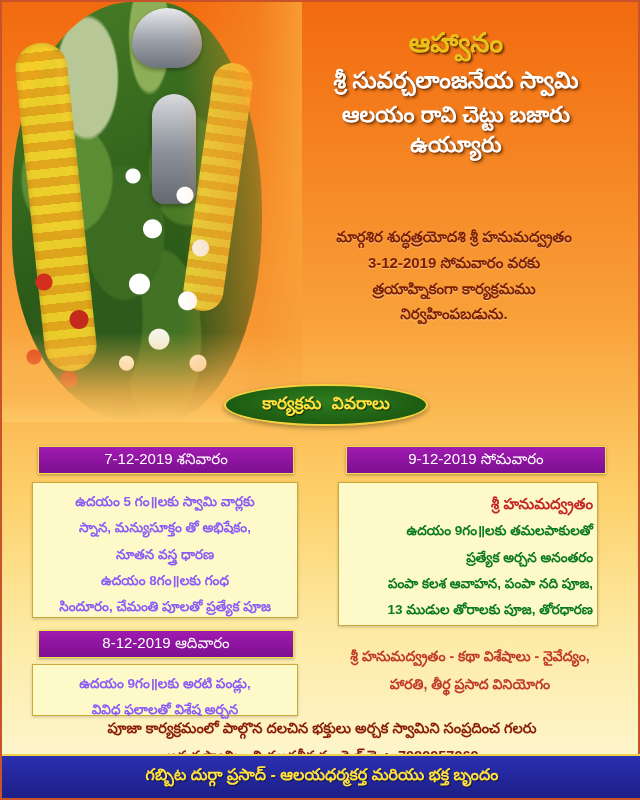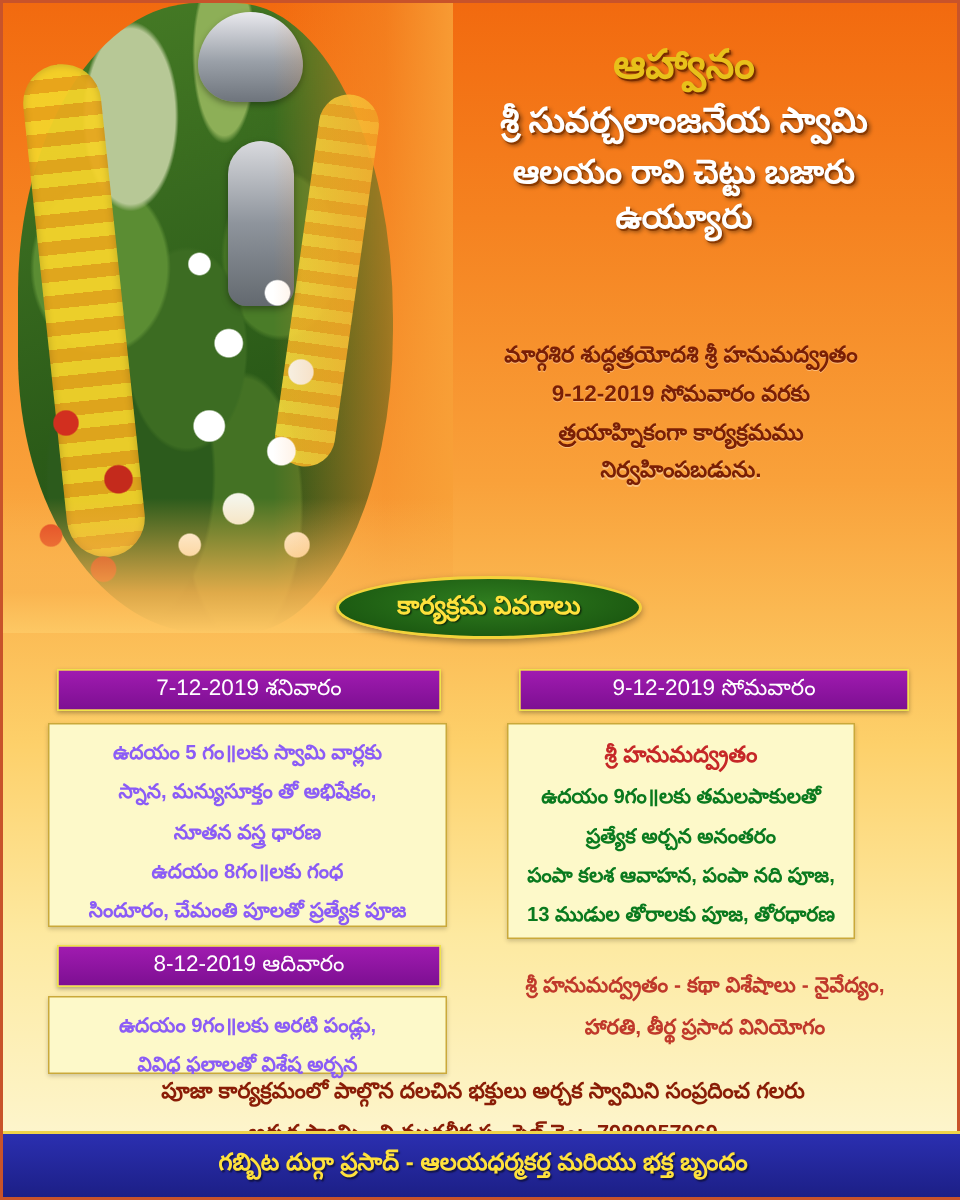--- a/index.html
+++ b/index.html
@@ -126,20 +126,21 @@
   }
 
   
   .banner{
     position:absolute;left:222px;top:382px;width:200px;height:38px;
     background:radial-gradient(ellipse at 50% 40%, #2f7d1f 0%, #1d5c12 70%, #113f0a 100%);
     border:2px solid #f3d23a;
     border-radius:50%/50%;
     display:flex;align-items:center;justify-content:center;
     box-shadow:0 2px 5px rgba(0,0,0,.35);
+    font-family:Liberation Mono, monospace;
   }
   .banner span{
     color:#ffe23c;font-size:17px;font-weight:bold;
     text-shadow:1px 1px 1px rgba(0,0,0,.6);
   }
 
   
   .datehdr{
     position:absolute;height:26px;
     background:linear-gradient(180deg,#a01bb0 0%, #7d0f92 100%);
@@ -158,21 +159,21 @@
     background:#fdf9c9;
     border:1px solid #caa93a;
     box-shadow:0 1px 3px rgba(0,0,0,.2);
     box-sizing:border-box;
     text-align:center;
     color:#8b5cf6;
     font-size:13.5px;font-weight:bold;line-height:1.95;
     padding:6px 4px;
   }
   #box-sat{left:30px;top:480px;width:266px;height:136px;}
-  #box-mon{left:336px;top:480px;width:232px;height:144px;color:#0a7a1e;}
+  #box-mon{left:336px;top:480px;width:260px;height:144px;color:#0a7a1e;text-align:right;}
   #box-sun{left:30px;top:662px;width:266px;height:52px;}
   #box-mon .mon-title{color:#c62828;font-size:15px;}
 
   
   .rightlines{
     position:absolute;left:312px;top:640px;width:312px;
     text-align:center;color:#c0392b;font-size:14px;font-weight:bold;line-height:2.0;
   }
 
   
@@ -213,21 +214,21 @@
 
   <div class="header">
     <div class="t-aahvanam">ఆహ్వానం</div>
     <div class="t-swami">శ్రీ సువర్చలాంజనేయ స్వామి</div>
     <div class="t-place">ఆలయం రావి చెట్టు బజారు</div>
     <div class="t-town">ఉయ్యూరు</div>
   </div>
 
   <div class="occasion">
     <div>మార్గశిర శుద్ధత్రయోదశి శ్రీ హనుమద్వ్రతం</div>
-    <div>9-12-2019 సోమవారం వరకు</div>
+    <div>3-12-2019 సోమవారం వరకు</div>
     <div>త్రయాహ్నికంగా కార్యక్రమము</div>
     <div>నిర్వహింపబడును.</div>
   </div>
 
   <div class="banner">
     <span>కార్యక్రమ వివరాలు</span>
   </div>
 
   <div class="datehdr" id="hdr-sat">
     <span>7-12-2019 శనివారం</span>

